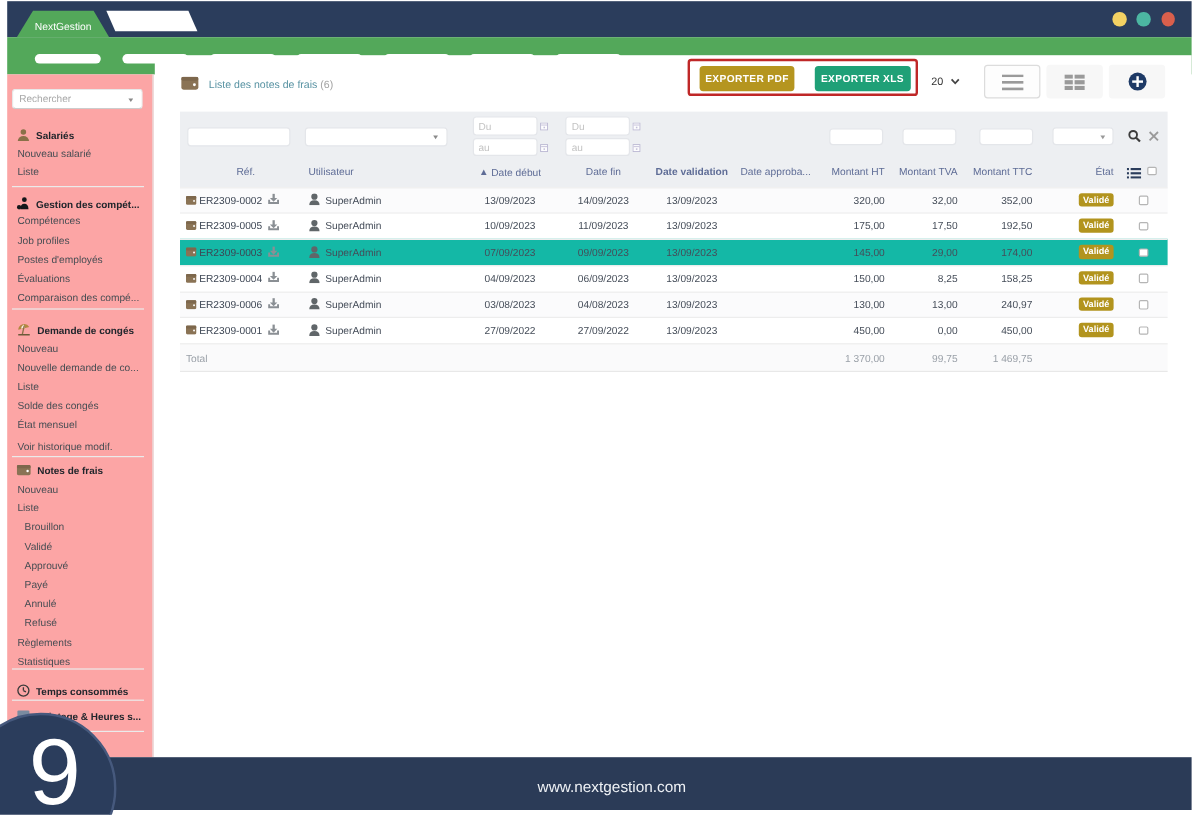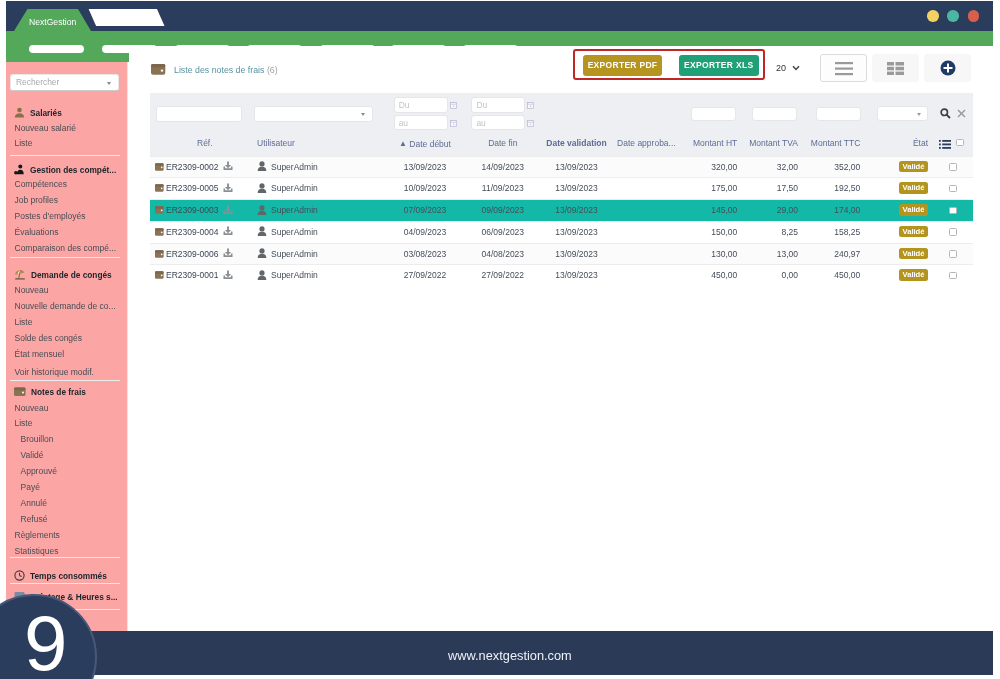--- a/index.html
+++ b/index.html
@@ -402,19 +402,25 @@
         </svg>SuperAdmin</span>
     <span class="cell c-d1">27/09/2022</span>
     <span class="cell c-d2">27/09/2022</span>
     <span class="cell c-d3">13/09/2023</span>
     <span class="cell c-m1">450,00</span>
     <span class="cell c-m2">0,00</span>
     <span class="cell c-m3">450,00</span>
     <span class="cell c-et"><span class="badge">Validé</span></span>
     <span class="cell c-ck"><span class="ckb"></span></span>
   </div>
+  <div class="row" style="top:239.9px; height:24.6px; border-bottom:1px solid #e8e8e8; color:#9aa0a8; background:#fafafb;">
+    <span class="cell c-ref" style="line-height:24.6px;">Total</span>
+    <span class="cell c-m1" style="line-height:24.6px;">1 370,00</span>
+    <span class="cell c-m2" style="line-height:24.6px;">99,75</span>
+    <span class="cell c-m3" style="line-height:24.6px;">1 469,75</span>
+  </div>
 </div>
 
 <div class="abs" id="footer">
     <div>www.nextgestion.com</div>
   </div>
 <div class="abs" id="ninecirc"></div>
 <div class="abs" id="nine">9</div>
 
 </body></html>

